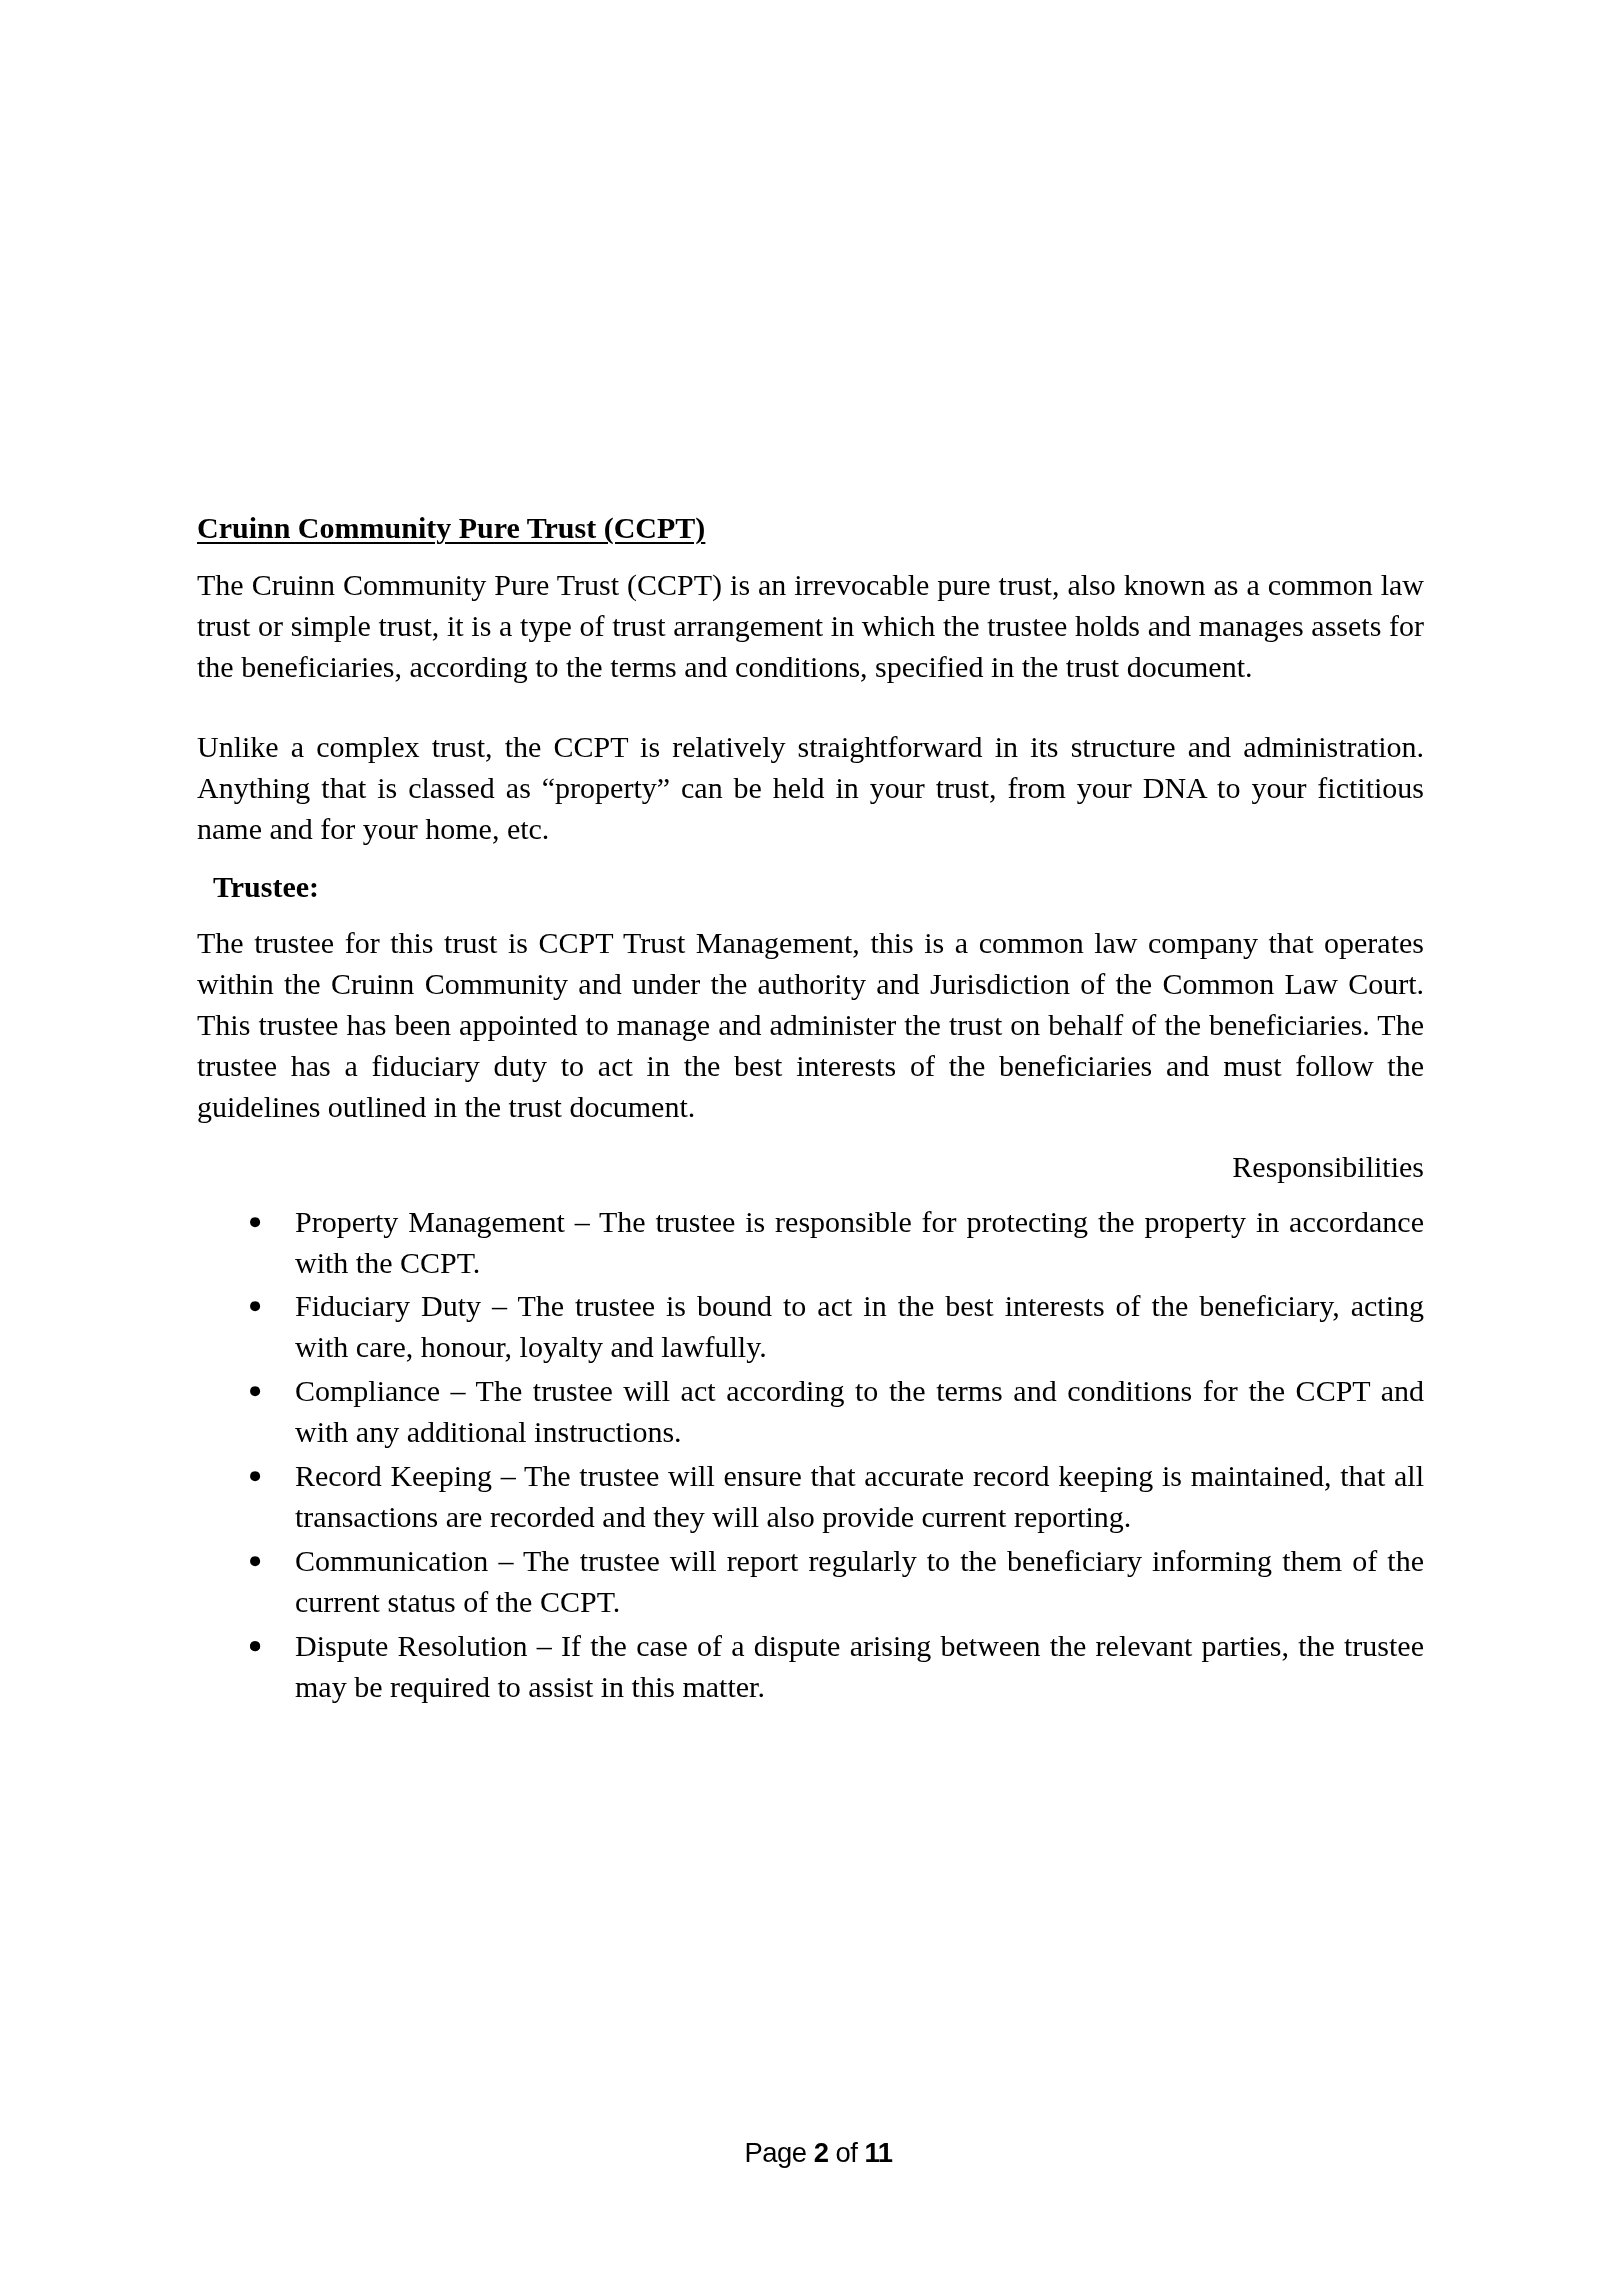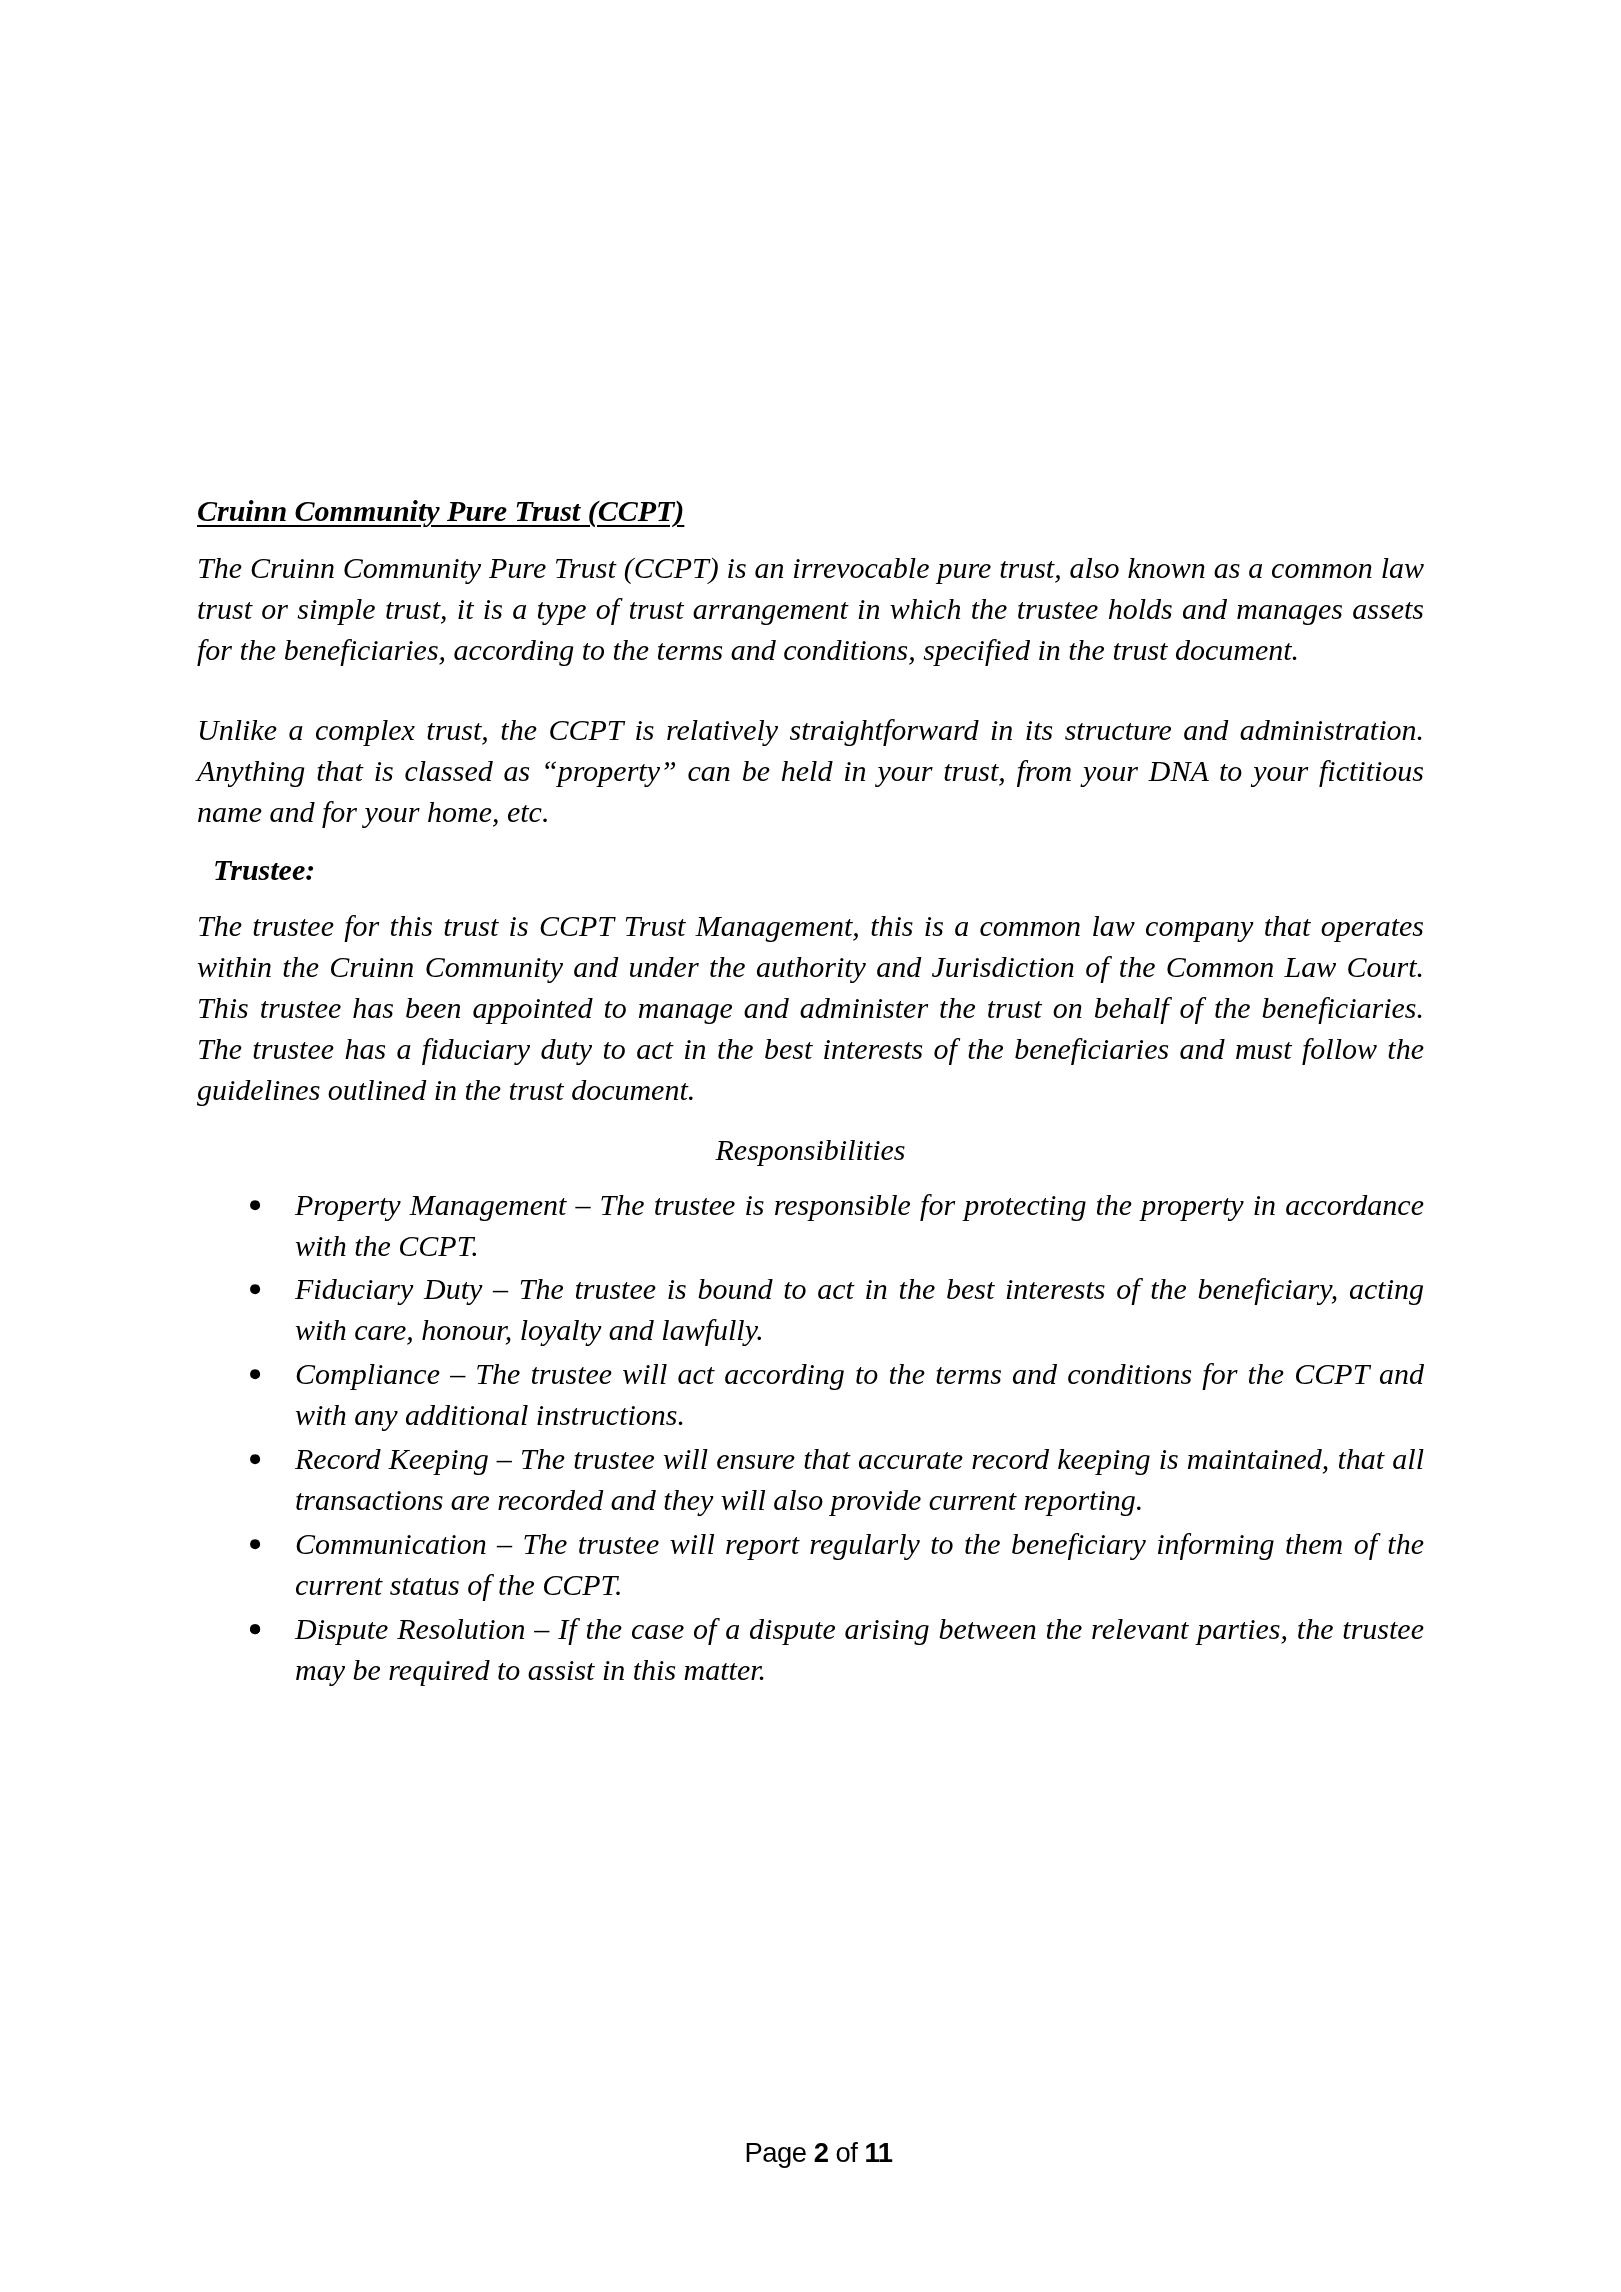--- a/index.html
+++ b/index.html
@@ -19,25 +19,24 @@
       position: absolute;
       left: 0;
       top: 0;
       width: 1621px;
       height: 2293px;
       background: #ffffff;
     }
     .content {
       position: absolute;
       left: 197px;
-      top: 491px;
+      top: 508px;
       width: 1227px;
       font-size: 30px;
       line-height: 41px;
-      font-style: italic;
     }
     .title {
       font-weight: bold;
       text-decoration: underline;
       text-decoration-thickness: 2px;
       text-underline-offset: 3.9px;
       margin: 0 0 15.7px 0;
       font-size: 30px;
       line-height: 40px;
     }
@@ -51,21 +50,21 @@
     .section-heading {
       font-weight: bold;
       margin: 16px;
       line-height: 39px;
     }
     .section-body {
       margin-top: 0;
     }
     .resp-label {
       margin: 0 0 13.7px 0;
-      text-align: center;
+      text-align: right;
     }
     ul.bullets {
       list-style: none;
       margin: 0;
       padding: 0;
     }
     ul.bullets li {
       position: relative;
       padding-left: 98px;
       margin: 0 0 2.9px 0;

